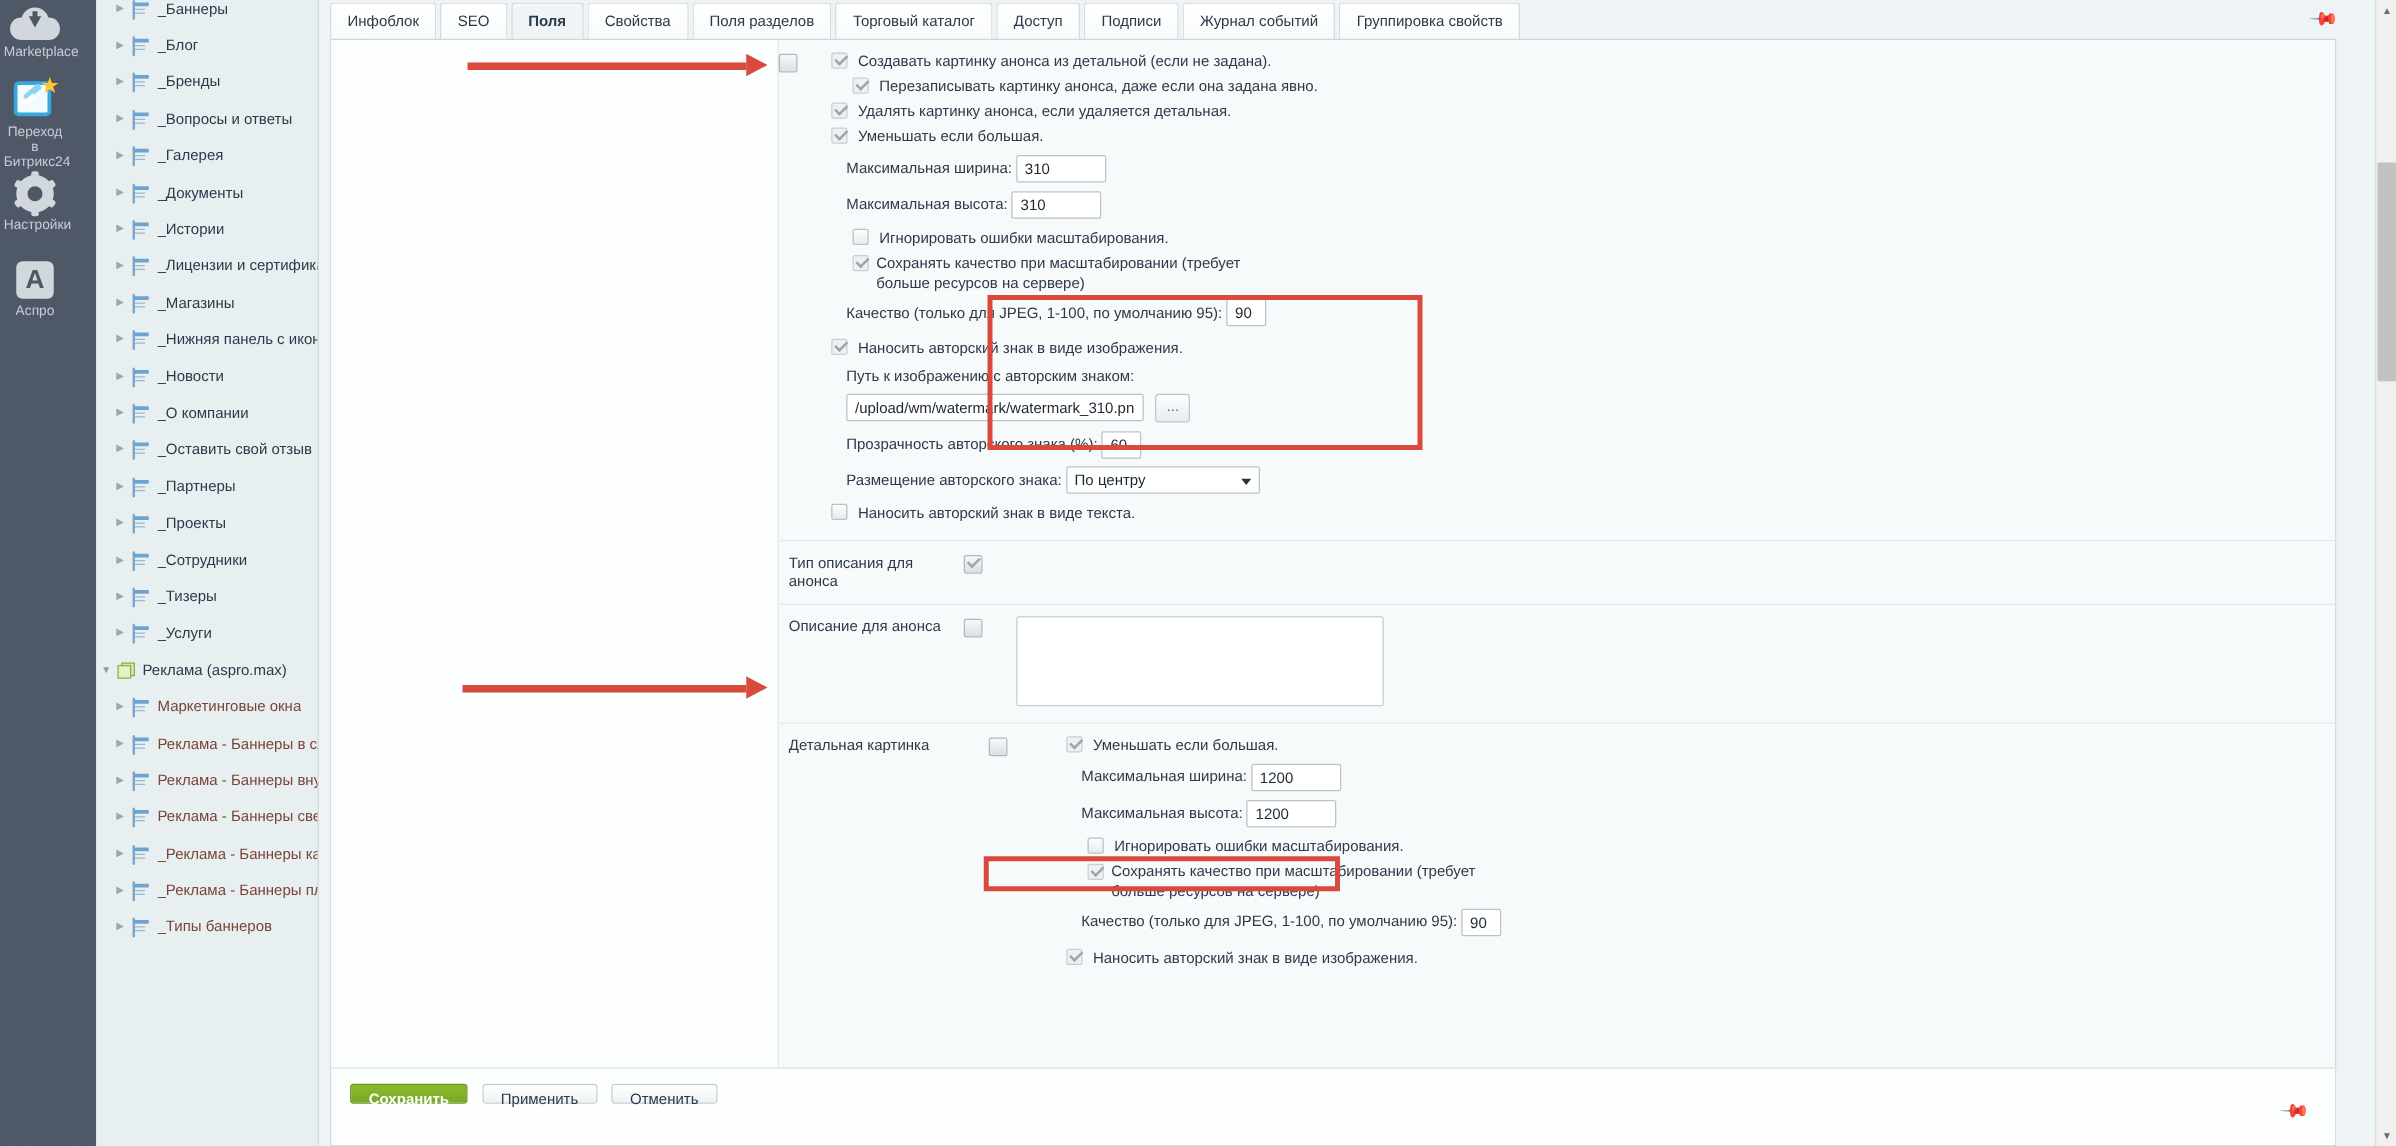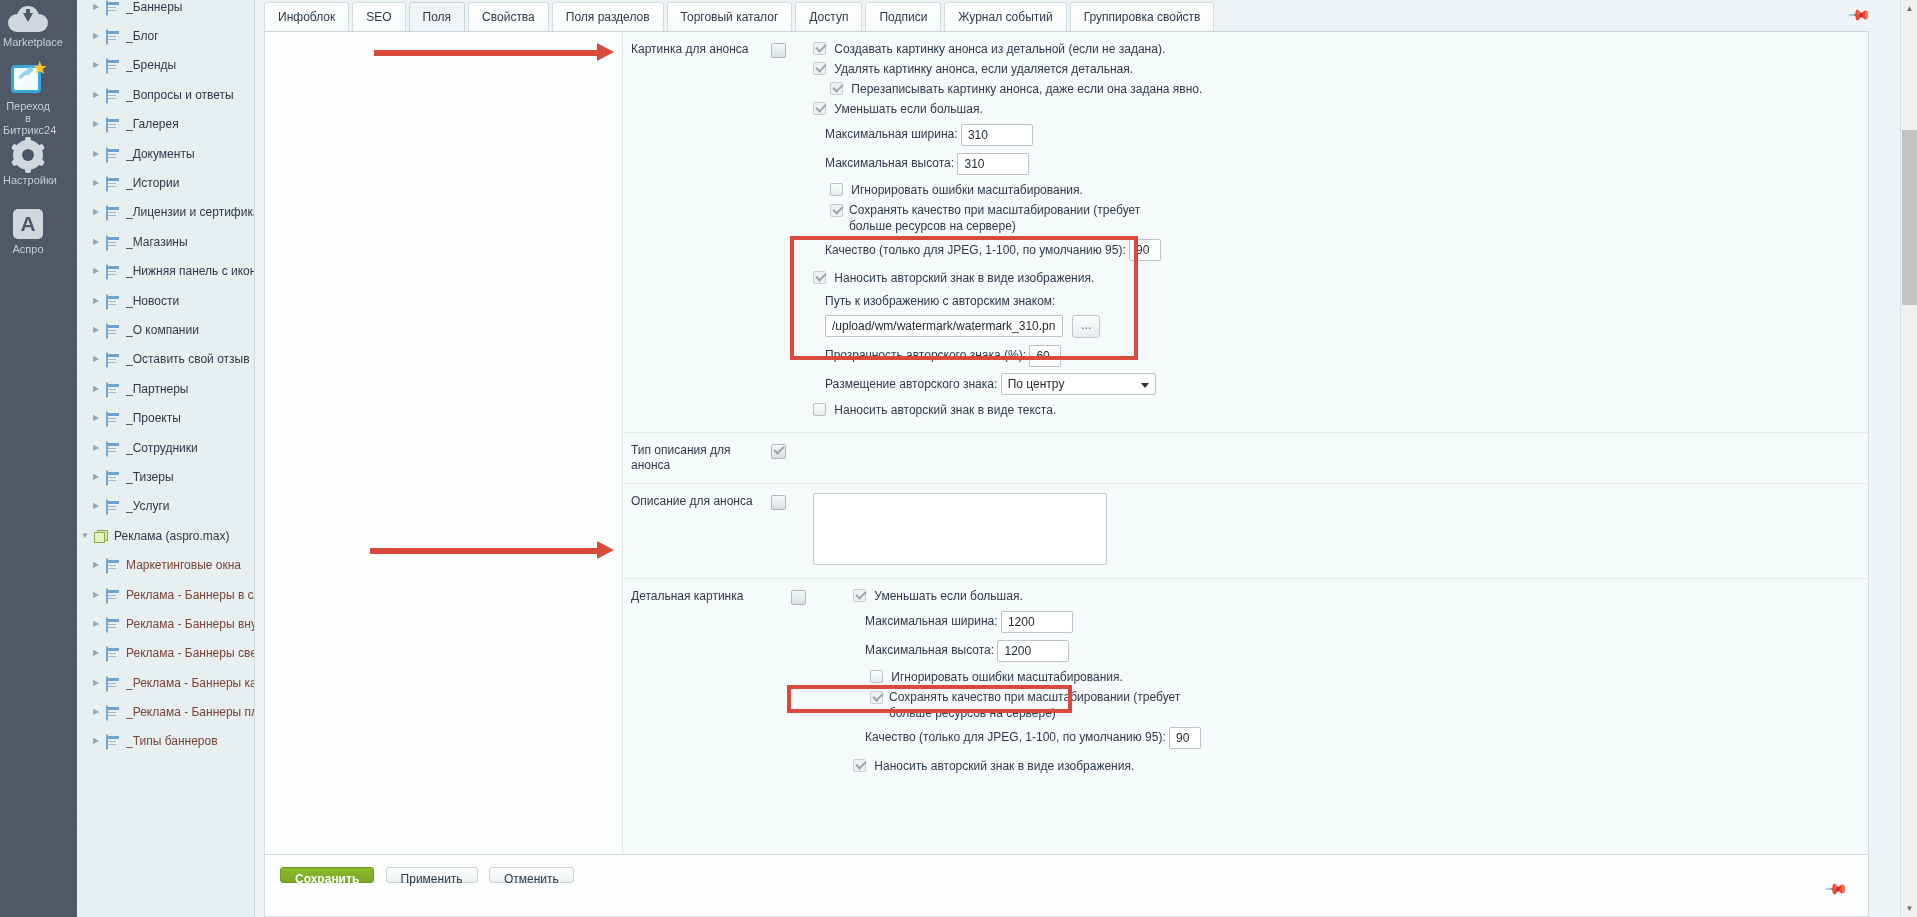--- a/index.html
+++ b/index.html
@@ -90,21 +90,21 @@
   .tabrow { position:absolute; left:0; top:0; right:0; height:32px;
       background:#eef3f5; }
   .tabs { position:absolute; left:8px; top:2px; display:flex; align-items:flex-end; }
   .tab {
     height: 48px; line-height: 29px; padding: 0 13px;
     background: linear-gradient(#ffffff,#f4f7f8);
     border: 1px solid #d3dde1; border-bottom: none;
     border-radius: 3px 3px 0 0; margin-right: 3px;
     font-size: 12px; color:#2b3a4a; white-space:nowrap; cursor:pointer;
   }
-  .tab.active { background:#f0f4f6; font-weight:normal; border-color:#cbd6da;
+  .tab.active { background:#f0f4f6; font-weight:bold; border-color:#cbd6da;
      box-shadow: inset 0 2px 0 #f7fafb; }
   .pin-top { position:absolute; right:18px; top:6px; color:#9fabb3; font-size:15px; cursor:pointer;
      transform: rotate(45deg); }
 
   .panel {
     position:absolute; left:8px; top:31px; right:18px; bottom:62px;
     background:#f7fafb; border:1px solid #d3dde1; border-top:1px solid #cbd6da;
     overflow:hidden;
   }
   .panel-scroll { position:absolute; left:0; top:0; right:0; bottom:0; }
@@ -389,39 +389,38 @@
       <span class="pin-top">📌</span>
     </div>
 
     <div class="panel">
       <div class="panel-scroll">
         <div class="leftcol"></div>
 
         <div class="rows">
 
           <div class="row">
-            <div class="row-label">Картинка для анонса</div>
             <div class="row-check">
               <span class="cb big"></span>
             </div>
             <div class="row-body">
 
               <div class="ckline">
                 <span class="cb dis on"></span>
                 <span class="lab">Создавать картинку анонса из детальной (если не задана).</span>
               </div>
 
+              <div class="ckline ind">
+                <span class="cb dis on"></span>
+                <span class="lab">Перезаписывать картинку анонса, даже если она задана явно.</span>
+              </div>
+
               <div class="ckline">
                 <span class="cb dis on"></span>
                 <span class="lab">Удалять картинку анонса, если удаляется детальная.</span>
-              </div>
-
-              <div class="ckline ind">
-                <span class="cb dis on"></span>
-                <span class="lab">Перезаписывать картинку анонса, даже если она задана явно.</span>
               </div>
 
               <div class="ckline">
                 <span class="cb dis on"></span>
                 <span class="lab">Уменьшать если большая.</span>
               </div>
 
               <div class="fldline">
                 <span class="lab">Максимальная ширина:</span>
                 <input class="inp w72" value="310" style="">

